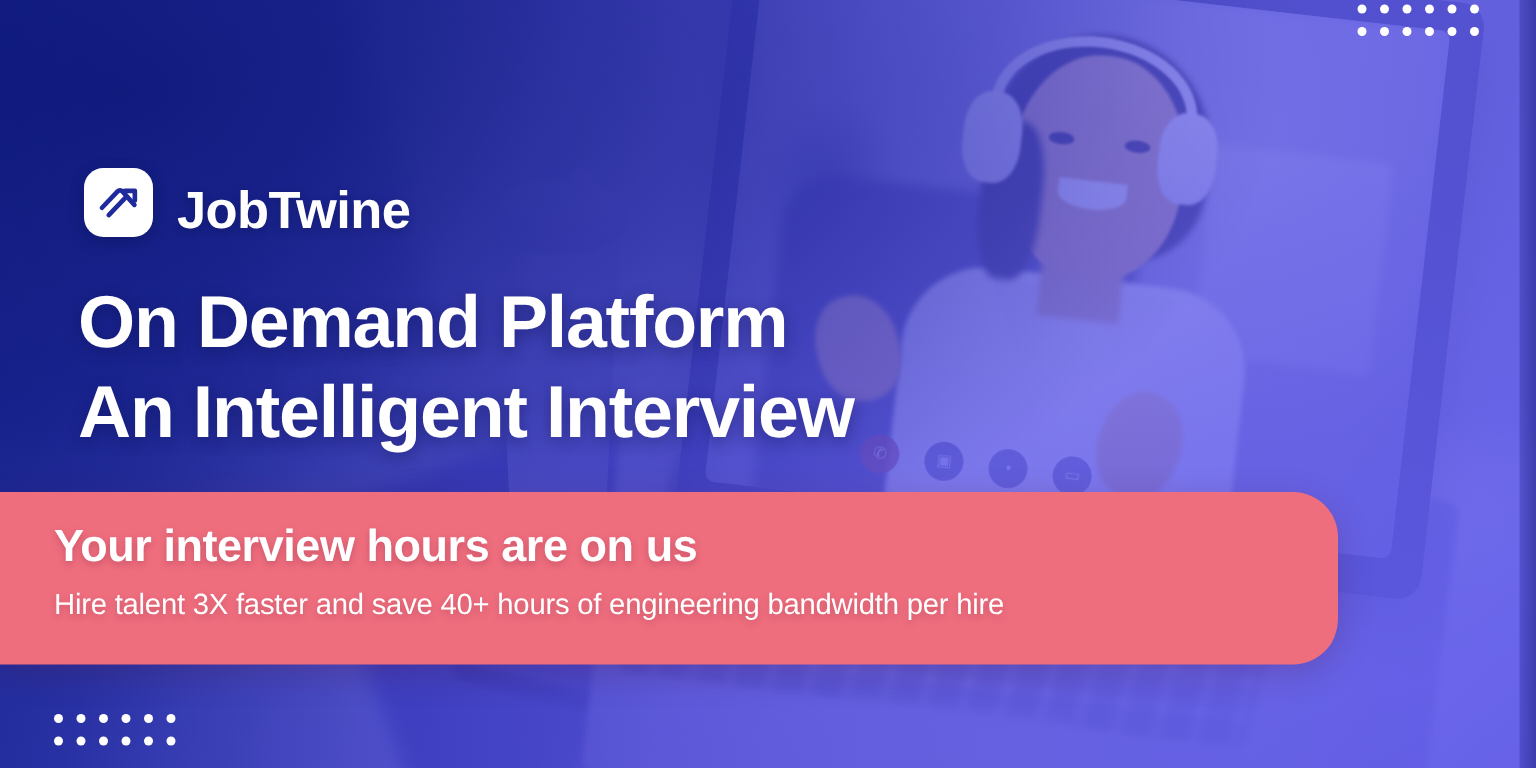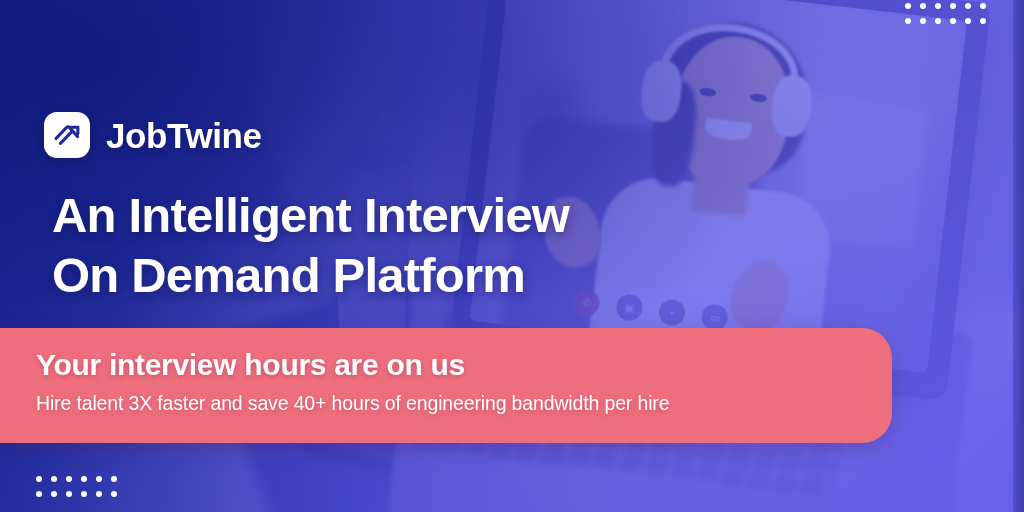--- a/index.html
+++ b/index.html
@@ -265,22 +265,22 @@
   .dots { position:absolute; display:grid; gap:9px 9px; }
   .dots span {
     width:6px; height:6px; border-radius:50%;
     background:#ffffff; display:block;
   }
   .dots-tr { right:38px; top:3px; grid-template-columns:repeat(6, 6px); }
   .dots-bl { left:36px; bottom:15px; grid-template-columns:repeat(6, 6px); }
 
   
   .logo-row {
-    position:absolute; left:44px; top:112px;
-    display:flex; align-items:center; gap:16px;
+    position:absolute; left:56px; top:112px;
+    display:flex; align-items:flex-end; gap:16px;
   }
   .logo-mark {
     width:46px; height:46px; border-radius:13px;
     background:#ffffff;
     display:flex; align-items:center; justify-content:center;
     box-shadow:0 3px 10px rgba(10,12,60,.30);
   }
   .logo-mark svg { display:block; }
   .logo-text {
     color:#ffffff; font-size:35px; font-weight:700;
@@ -422,22 +422,22 @@
       <svg width="32" height="32" viewBox="0 0 32 32" aria-hidden="true">
         <path d="M5 19.5 L15.4 8.6 a2.2 2.2 0 0 1 3.2 0 L26.6 17.6" fill="none" stroke="#1f2a9c" stroke-width="3.1" stroke-linecap="round" stroke-linejoin="round"></path>
         <path d="M9.5 24.4 L21.3 12.1" fill="none" stroke="#1f2a9c" stroke-width="3.1" stroke-linecap="round"></path>
         <path d="M20.2 8.2 L26.9 8.2 L26.9 14.6" fill="none" stroke="#1f2a9c" stroke-width="3.1" stroke-linecap="round" stroke-linejoin="round"></path>
       </svg>
     </div>
     <div class="logo-text">JobTwine</div>
   </div>
 
   <h1 class="headline">
+    <span class="ln">On Demand Platform</span>
     <span class="ln">An Intelligent Interview</span>
-    <span class="ln">On Demand Platform</span>
   </h1>
 
   <div class="callout">
     <div class="callout-title">Your interview hours are on us</div>
     <div class="callout-sub">Hire talent 3X faster and save 40+ hours of engineering bandwidth per hire</div>
   </div>
 
 </div>
 
 </body></html>

